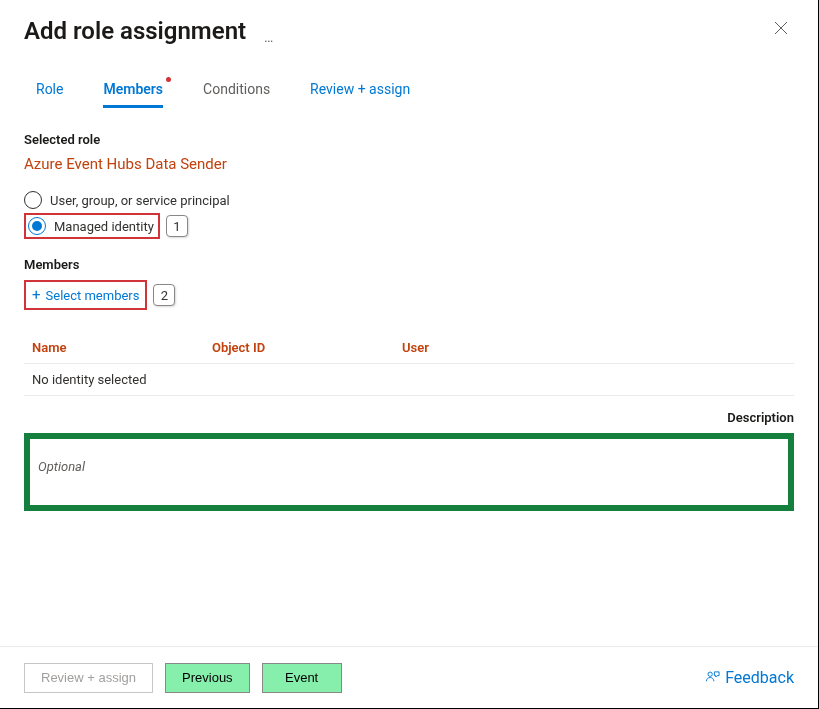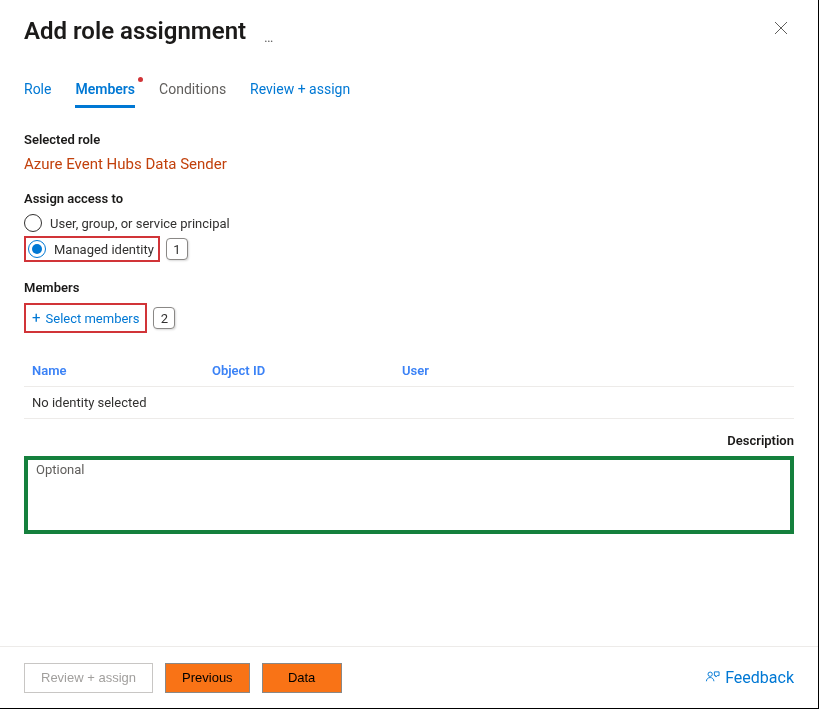--- a/index.html
+++ b/index.html
@@ -38,22 +38,22 @@
   }
   .close {
     margin-left: auto;
     font-size: 16px;
     color: #666;
     cursor: pointer;
     padding: 6px;
   }
   .tabs {
     display: flex;
-    gap: 24px;
-    padding: 0 24px;
+    gap: 40px;
+    padding: 0 36px;
     margin-top: 36px;
   }
   .tab {
     padding-bottom: 8px;
     font-size: 14px;
     color: #0078d4;
     cursor: pointer;
     position: relative;
   }
   .tab.inactive { color: #605e5c; }
@@ -144,51 +144,52 @@
     margin-top: 22px;
     border-bottom: 1px solid #edebe9;
   }
   .members-header, .members-row {
     display: flex;
     padding: 8px 8px;
     font-size: 13px;
   }
   .members-header {
     border-bottom: 1px solid #edebe9;
-    color: #3b82f6;
+    color: #c2410c;
     font-weight: 600;
   }
   .col-name   { width: 180px; }
   .col-object { width: 190px; }
   .col-type   { width: 160px; }
   .members-row { color: #323130; }
   .desc-box {
     width: 100%;
     height: 78px;
-    border: 4px solid #15803d;
-    padding: 2px 8px;
+    border: 6px solid #15803d;
+    padding: 20px 8px;
     font-family: inherit;
     font-size: 13px;
     resize: none;
+    font-style: italic;
   }
   .desc-box::placeholder { color: #605e5c; }
   .footer {
     border-top: 1px solid #edebe9;
     height: 62px;
     padding: 0 24px;
     display: flex;
     align-items: center;
     gap: 12px;
   }
   .btn {
     min-width: 80px;
     height: 30px;
     padding: 0 16px;
     border: 1px solid #8a8886;
-    background: #f97316;
+    background: #86efac;
     font-size: 13px;
     cursor: pointer;
   }
   .btn.disabled {
     color: #a19f9d;
     border-color: #c8c6c4;
     background: #fff;
     cursor: default;
   }
   .feedback {
@@ -229,21 +230,20 @@
     <div class="tab">Review + assign</div>
   </div>
 
   <div class="content">
 
     
     <div class="section-label">Selected role</div>
     <div class="plain-text">Azure Event Hubs Data Sender</div>
 
     
-    <div class="section-label">Assign access to</div>
 
     <div class="radio-row">
       <span class="radio-outer"></span>
       <span>User, group, or service principal</span>
     </div>
 
     <div class="row-with-callout">
       <span class="callout">
         <span class="radio-row" style="margin:0; padding:2px 4px 2px 2px;">
           <span class="radio-outer selected">
@@ -284,21 +284,21 @@
 
     
     <div class="section-label" style="text-align:right;">Description</div>
     <textarea class="desc-box" placeholder="Optional" style=""></textarea>
 
   </div>
 
   <div class="footer">
     <button class="btn disabled">Review + assign</button>
     <button class="btn">Previous</button>
-    <button class="btn">Data</button>
+    <button class="btn">Event</button>
 
     <div class="feedback">
       <svg viewBox="0 0 16 16">
         <circle cx="5.5" cy="4.5" r="2.3" fill="none" stroke="#0078d4" stroke-width="1"></circle>
         <path d="M1.5 12c0-2.2 1.8-4 4-4s4 1.8 4 4" fill="none" stroke="#0078d4" stroke-width="1"></path>
         <path d="M10 2h5v4h-2l-1.5 1.5V6H10z" fill="none" stroke="#0078d4" stroke-width="1"></path>
       </svg>
       <span>Feedback</span>
     </div>
   </div>

